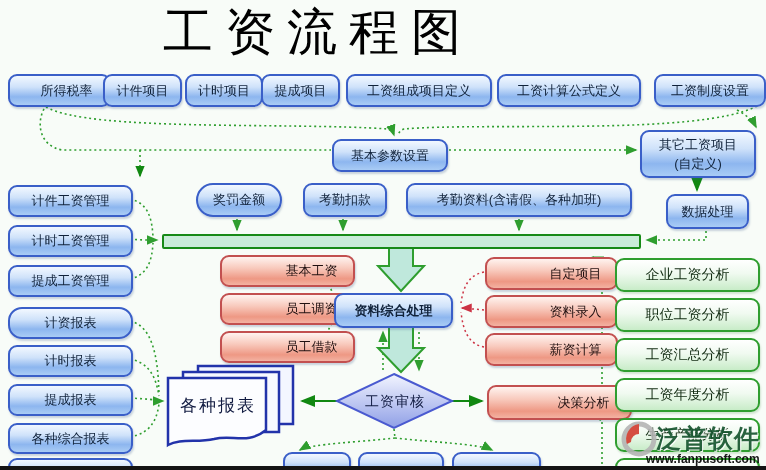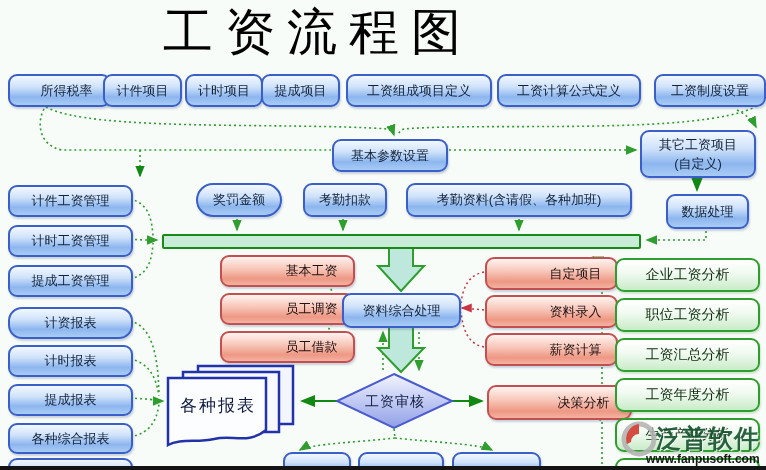--- a/index.html
+++ b/index.html
@@ -179,21 +179,21 @@
   <div class="node blue" style="left:196px;top:183px;width:82px;height:30px;border-radius:17px;">奖罚金额</div>
   <div class="node blue" style="left:303px;top:183px;width:80px;height:30px;">考勤扣款</div>
   <div class="node blue" style="left:406px;top:183px;width:222px;height:30px;">考勤资料(含请假、各种加班)</div>
 
   <div class="bar"></div>
 
   <div class="node red" style="left:220px;top:255px;width:83px;height:28px;">基本工资</div>
   <div class="node red" style="left:220px;top:293px;width:83px;height:28px;">员工调资</div>
   <div class="node red" style="left:220px;top:331px;width:83px;height:28px;">员工借款</div>
 
-  <div class="node blue" style="left:342px;top:293px;width:115px;height:31px;">资料综合处理</div>
+  <div class="node blue" style="left:334px;top:293px;width:115px;height:31px;font-weight:bold;">资料综合处理</div>
 
   <div class="node red" style="left:485px;top:257px;width:81px;height:29px;">自定项目</div>
   <div class="node red" style="left:485px;top:295px;width:81px;height:29px;">资料录入</div>
   <div class="node red" style="left:485px;top:333px;width:81px;height:29px;">薪资计算</div>
 
   <div class="overlay-label doc-label" style="left:176px;top:394px;width:84px;">各种报表</div>
   <div class="overlay-label diamond-label" style="left:350px;top:393px;width:90px;">工资审核</div>
 
   <div class="node red" style="left:487px;top:385px;width:93px;height:31px;">决策分析</div>
 

